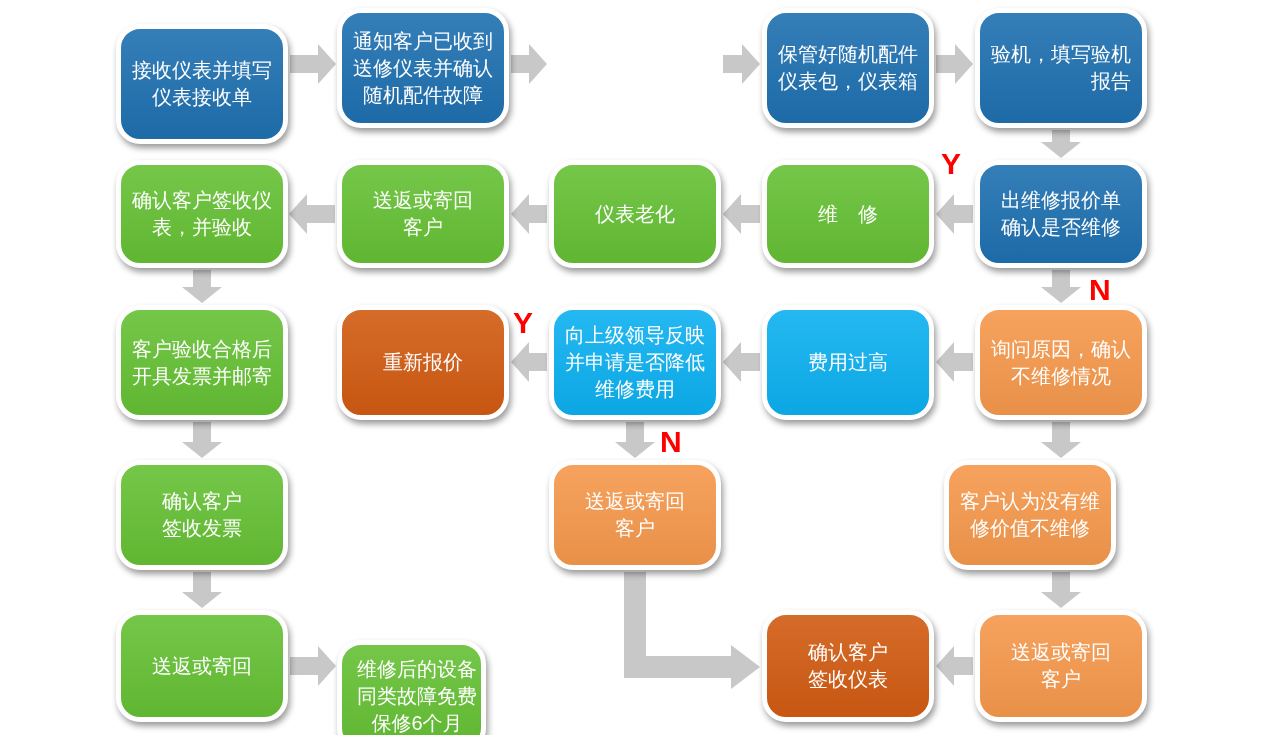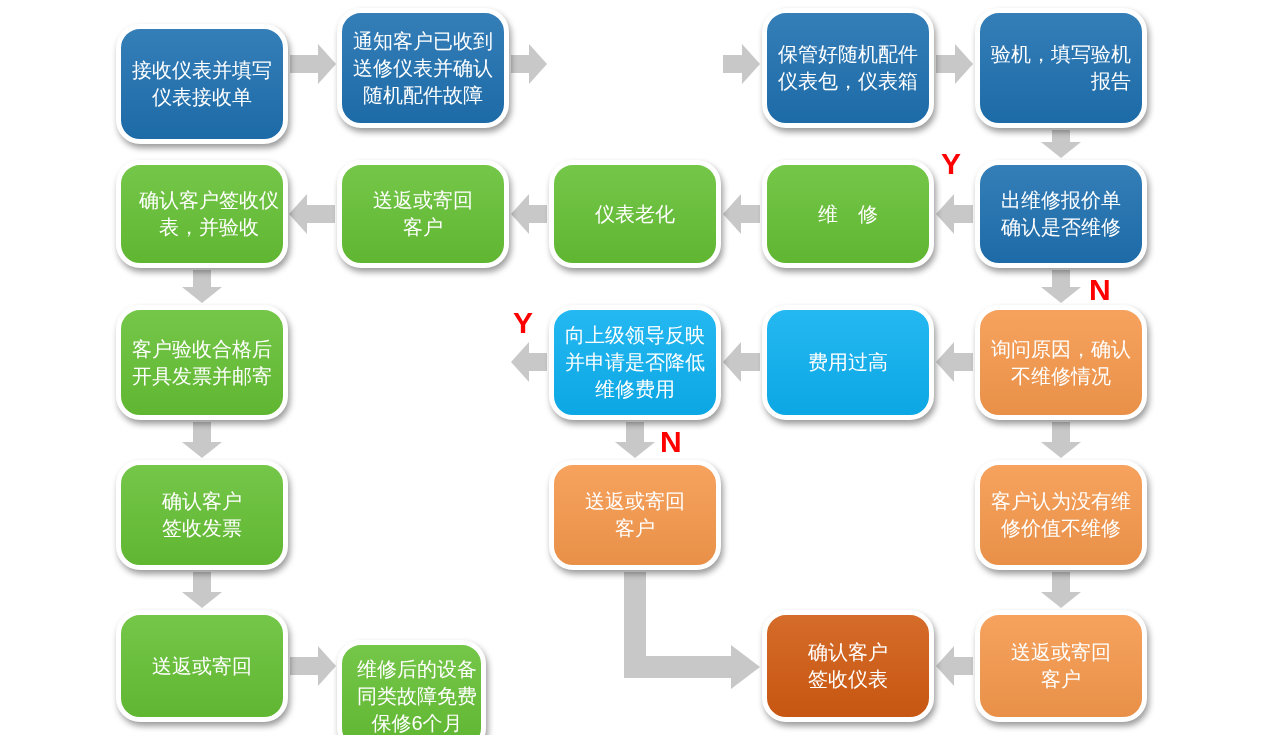--- a/index.html
+++ b/index.html
@@ -76,51 +76,54 @@
   <div class="node" style="left: 762px; top: 160px; width: 172px; height: 108px; background-color: rgb(101, 192, 52);">
       <span class="node-label">维　修</span>
     </div>
   <div class="node" style="left: 549px; top: 160px; width: 172px; height: 108px; background-color: rgb(101, 192, 52);">
       <span class="node-label">仪表老化</span>
     </div>
   <div class="node" style="left: 337px; top: 160px; width: 172px; height: 108px; background-color: rgb(101, 192, 52);">
       <span class="node-label">送返或寄回
 客户</span>
     </div>
-  <div class="node" style="left: 116px; top: 160px; width: 172px; height: 108px; background-color: rgb(101, 192, 52); justify-content: flex-end;">
+  <div class="node" style="left: 116px; top: 160px; width: 172px; height: 108px; background-color: rgb(101, 192, 52);">
       <span class="node-label">确认客户签收仪
 表，并验收</span>
     </div>
 
   <div class="node" style="left: 762px; top: 305px; width: 172px; height: 115px; background-color: rgb(12, 176, 240);">
       <span class="node-label">费用过高</span>
     </div>
   <div class="node" style="left: 975px; top: 305px; width: 172px; height: 115px; background-color: rgb(245, 152, 76);">
       <span class="node-label">询问原因，确认
 不维修情况</span>
     </div>
   <div class="node" style="left: 549px; top: 305px; width: 172px; height: 115px; background-color: rgb(12, 176, 240);">
       <span class="node-label">向上级领导反映
 并申请是否降低
 维修费用</span>
     </div>
+  <div class="node" style="left: 337px; top: 305px; width: 172px; height: 115px; background-color: rgb(209, 91, 18);">
+      <span class="node-label">重新报价</span>
+    </div>
   <div class="node" style="left: 116px; top: 305px; width: 172px; height: 115px; background-color: rgb(101, 192, 52);">
       <span class="node-label">客户验收合格后
 开具发票并邮寄</span>
     </div>
 
   <div class="node" style="left: 116px; top: 460px; width: 172px; height: 110px; background-color: rgb(101, 192, 52);">
       <span class="node-label">确认客户
 签收发票</span>
     </div>
   <div class="node" style="left: 549px; top: 460px; width: 172px; height: 110px; background-color: rgb(245, 152, 76);">
       <span class="node-label">送返或寄回
 客户</span>
     </div>
-  <div class="node" style="left: 975px; top: 460px; width: 172px; height: 110px; background-color: rgb(245, 152, 76);">
+  <div class="node" style="left: 944px; top: 460px; width: 172px; height: 110px; background-color: rgb(245, 152, 76);">
       <span class="node-label">客户认为没有维
 修价值不维修</span>
     </div>
 
   <div class="node" style="left: 116px; top: 610px; width: 172px; height: 112px; background-color: rgb(101, 192, 52);">
       <span class="node-label">送返或寄回</span>
     </div>
   <div class="node" style="left: 337px; top: 640px; width: 149px; height: 112px; background-color: rgb(101, 192, 52); justify-content: flex-end;">
       <span class="node-label">维修后的设备
 同类故障免费

